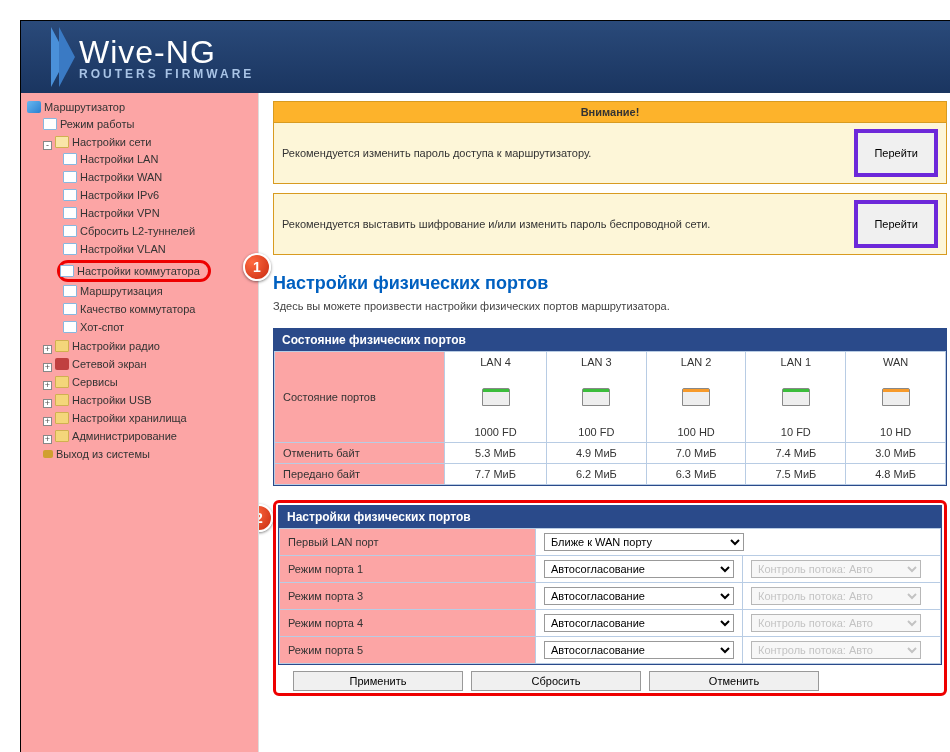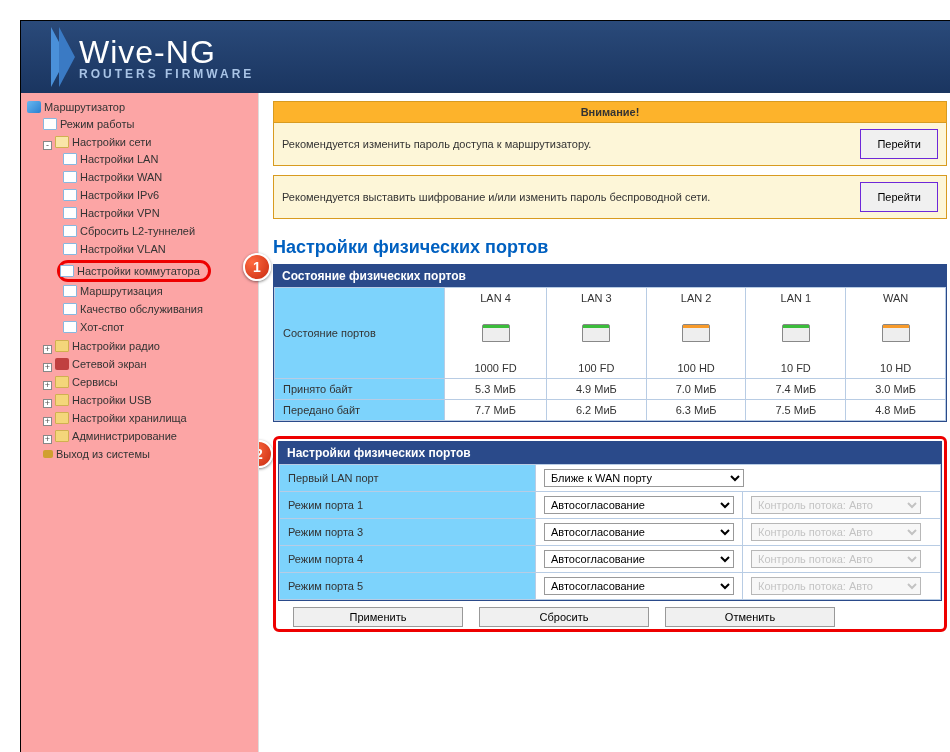--- a/index.html
+++ b/index.html
@@ -26,39 +26,39 @@
 .ico-folder { background: #f4d67a; border: 1px solid #d0b050; border-radius: 1px; }
 .ico-folder-o { background: #f9e6a8; border: 1px solid #d0b050; border-radius: 1px; }
 .ico-page { background: #fff; border: 1px solid #87b7e0; border-radius: 1px; }
 .ico-key { background: #d0a030; border-radius: 2px; width: 10px; height: 8px; }
 .ico-shield { background: #c04040; border-radius: 2px; }
 .highlighted { border: 3px solid #e00; border-radius: 14px; padding: 1px 8px 1px 0; display: inline-flex; }
 .content { flex: 1; padding: 8px 14px; overflow: auto; }
 .attention-head { background: #fdb32b; color: #333; text-align: center; font-weight: bold; padding: 4px; border: 1px solid #d89b20; }
 .notice { background: #fdf6d8; border: 1px solid #d89b20; padding: 6px 8px; display: flex; align-items: center; justify-content: space-between; margin-top: -1px; }
 .notice + .notice-gap { height: 10px; }
-.goto-btn { background: #f0f0f0; border: 1px solid #6d28d9; padding: 8px 16px; font-size: 11px; cursor: pointer; text-align: center; }
+.goto-btn { background: #f0f0f0; border: 4px solid #6d28d9; padding: 14px 16px; font-size: 11px; cursor: pointer; text-align: center; }
 .page-title { color: #0060c0; font-size: 18px; font-weight: bold; margin: 18px 0 6px; }
 .page-desc { margin-bottom: 16px; color: #444; }
 .panel { border: 1px solid #2a4a8a; margin-bottom: 14px; }
 .panel-head { background: #2a4a8a; color: #fff; font-weight: bold; padding: 4px 8px; font-size: 12px; }
 .tbl { width: 100%; border-collapse: collapse; }
 .tbl td, .tbl th { border: 1px solid #b8cce4; padding: 4px 8px; text-align: center; font-size: 11px; background: #fff; }
-.tbl .row-label { text-align: left; background: #7dd3fc; width: 170px; }
+.tbl .row-label { text-align: left; background: #fca5a5; width: 170px; }
 .port-head { height: 58px; vertical-align: middle; }
 .port-cell { display: flex; flex-direction: column; align-items: center; gap: 20px; }
 .port-img { width: 28px; height: 18px; border: 1px solid #888; border-radius: 2px 2px 0 0; position: relative; background: #eee; }
 .port-bar { height: 3px; width: 100%; }
 .bar-green { background: #3bbd3b; }
 .bar-orange { background: #f79a2a; }
 .form-tbl td { text-align: left; }
 .form-tbl .row-label { width: 256px; }
 .sel { font-size: 11px; padding: 1px 2px; border: 1px solid #999; background: #fff; }
 .sel-disabled { color: #aaa; background: #f5f5f5; }
-.btns { display: flex; gap: 16px; margin-top: 6px; padding-left: 15px; }
+.btns { display: flex; gap: 8px; margin-top: 6px; padding-left: 15px; }
 .btns button { flex: 0 0 auto; width: 170px; padding: 3px 0; background: #f0f0f0; border: 1px solid #999; font-size: 11px; cursor: pointer; }
 .callout { position: absolute; width: 28px; height: 28px; border-radius: 50%; background: radial-gradient(circle at 30% 30%, #ff6a40, #c82a10); color: #fff; font-weight: bold; font-size: 14px; display: flex; align-items: center; justify-content: center; border: 2px solid #fff; box-shadow: 0 1px 3px rgba(0,0,0,0.5); z-index: 10; }
 .panel-wrap { position: relative; }
 .red-frame { border: 3px solid #e00; border-radius: 6px; padding: 2px; }
 </style>
 </head>
 <body>
 
 <div class="wrapper">
   <div class="header">
@@ -119,21 +119,21 @@
                       <span class="lbl">Настройки коммутатора</span>
                     </span>
                   <div class="callout" style="left:188px;top:-6px;">1</div>
                 </li>
                 <li><span class="node">
                       <span class="ico ico-page"></span>
                       <span class="lbl">Маршрутизация</span>
                     </span></li>
                 <li><span class="node">
                       <span class="ico ico-page"></span>
-                      <span class="lbl">Качество обслуживания</span>
+                      <span class="lbl">Качество коммутатора</span>
                     </span></li>
                 <li><span class="node">
                       <span class="ico ico-page"></span>
                       <span class="lbl">Хот-спот</span>
                     </span></li>
               </ul>
             </li>
             <li><span class="exp">+</span> <span class="node">
                   <span class="ico ico-folder"></span>
                   <span class="lbl">Настройки радио</span>
@@ -173,20 +173,21 @@
         <span>Рекомендуется изменить пароль доступа к маршрутизатору.</span>
         <button class="goto-btn">Перейти</button>
       </div>
       <div class="notice-gap"></div>
       <div class="notice">
         <span>Рекомендуется выставить шифрование и/или изменить пароль беспроводной сети.</span>
         <button class="goto-btn">Перейти</button>
       </div>
 
       <div class="page-title">Настройки физических портов</div>
+      <div class="page-desc">Здесь вы можете произвести настройки физических портов маршрутизатора.</div>
 
       <div class="panel">
         <div class="panel-head">Состояние физических портов</div>
         <table class="tbl">
           <tbody>
               <tr>
             <td class="row-label port-head">Состояние портов</td>
             <td class="port-head">
                   <div class="port-cell">
                     <span>LAN 4</span>
@@ -227,21 +228,21 @@
                   <div class="port-cell">
                     <span>WAN</span>
                     <div class="port-img">
                       <div class="port-bar bar-orange"></div>
                     </div>
                     <span>10 HD</span>
                   </div>
                 </td>
           </tr>
           <tr>
-            <td class="row-label">Принято байт</td>
+            <td class="row-label">Отменить байт</td>
             <td>5.3 МиБ</td>
             <td>4.9 МиБ</td>
             <td>7.0 МиБ</td>
             <td>7.4 МиБ</td>
             <td>3.0 МиБ</td>
           </tr>
           <tr>
             <td class="row-label">Передано байт</td>
             <td>7.7 МиБ</td>
             <td>6.2 МиБ</td>

